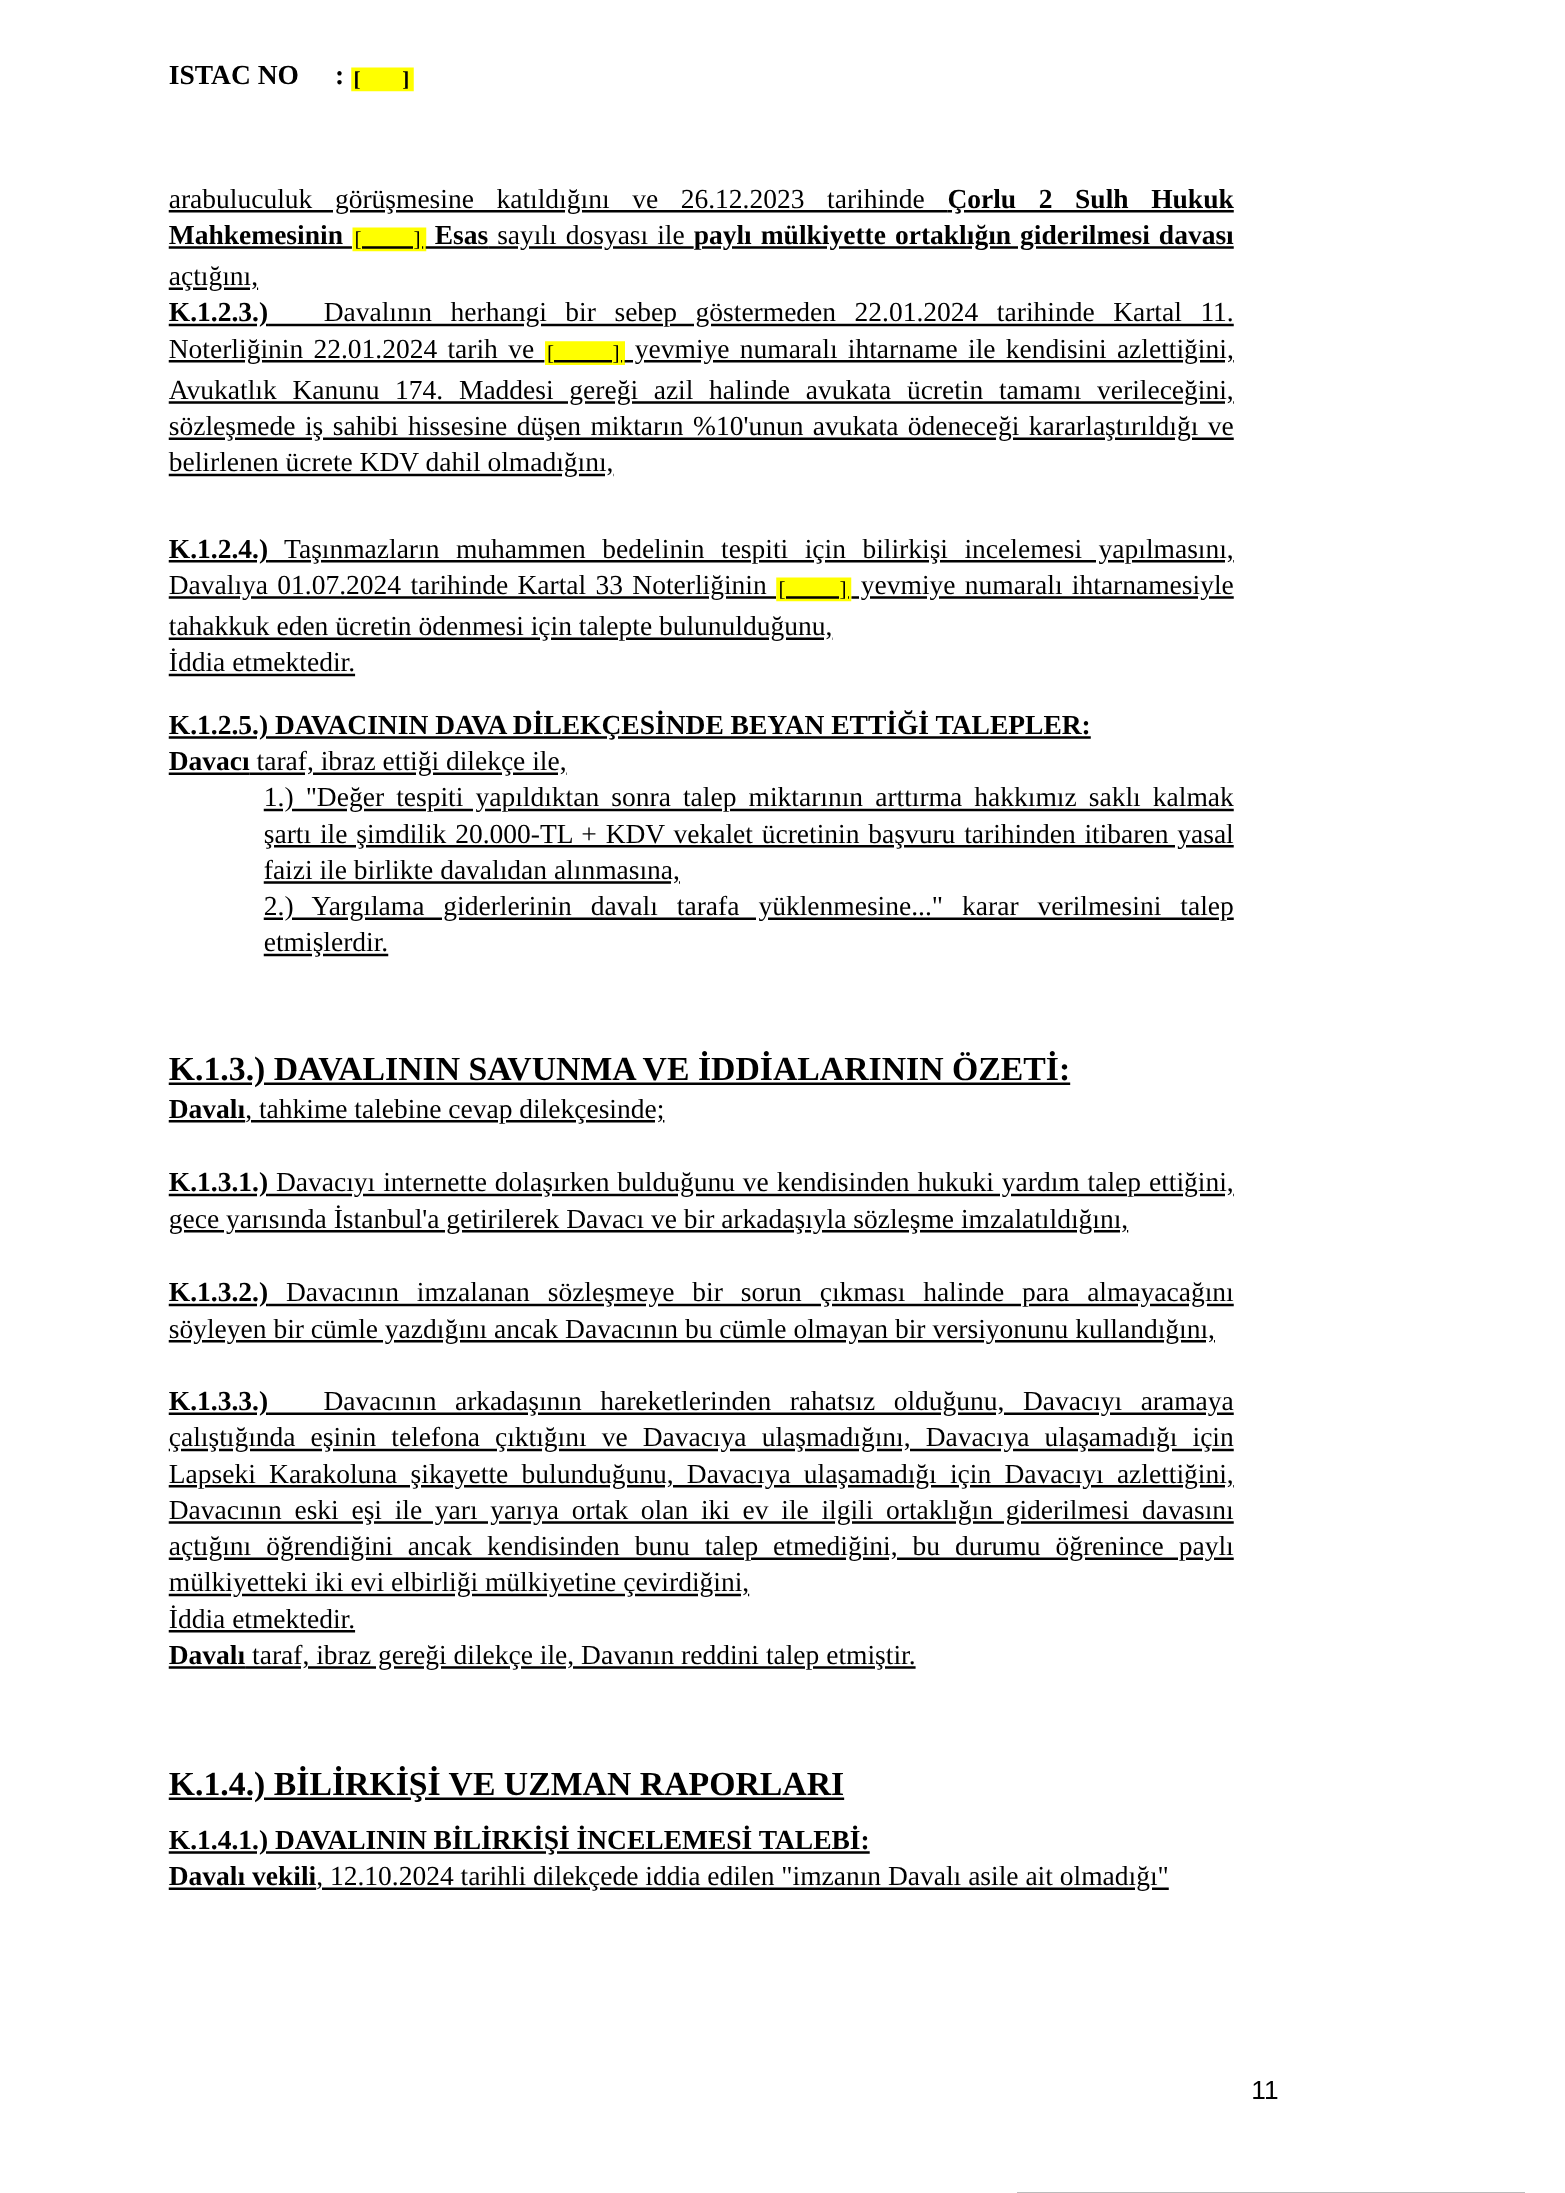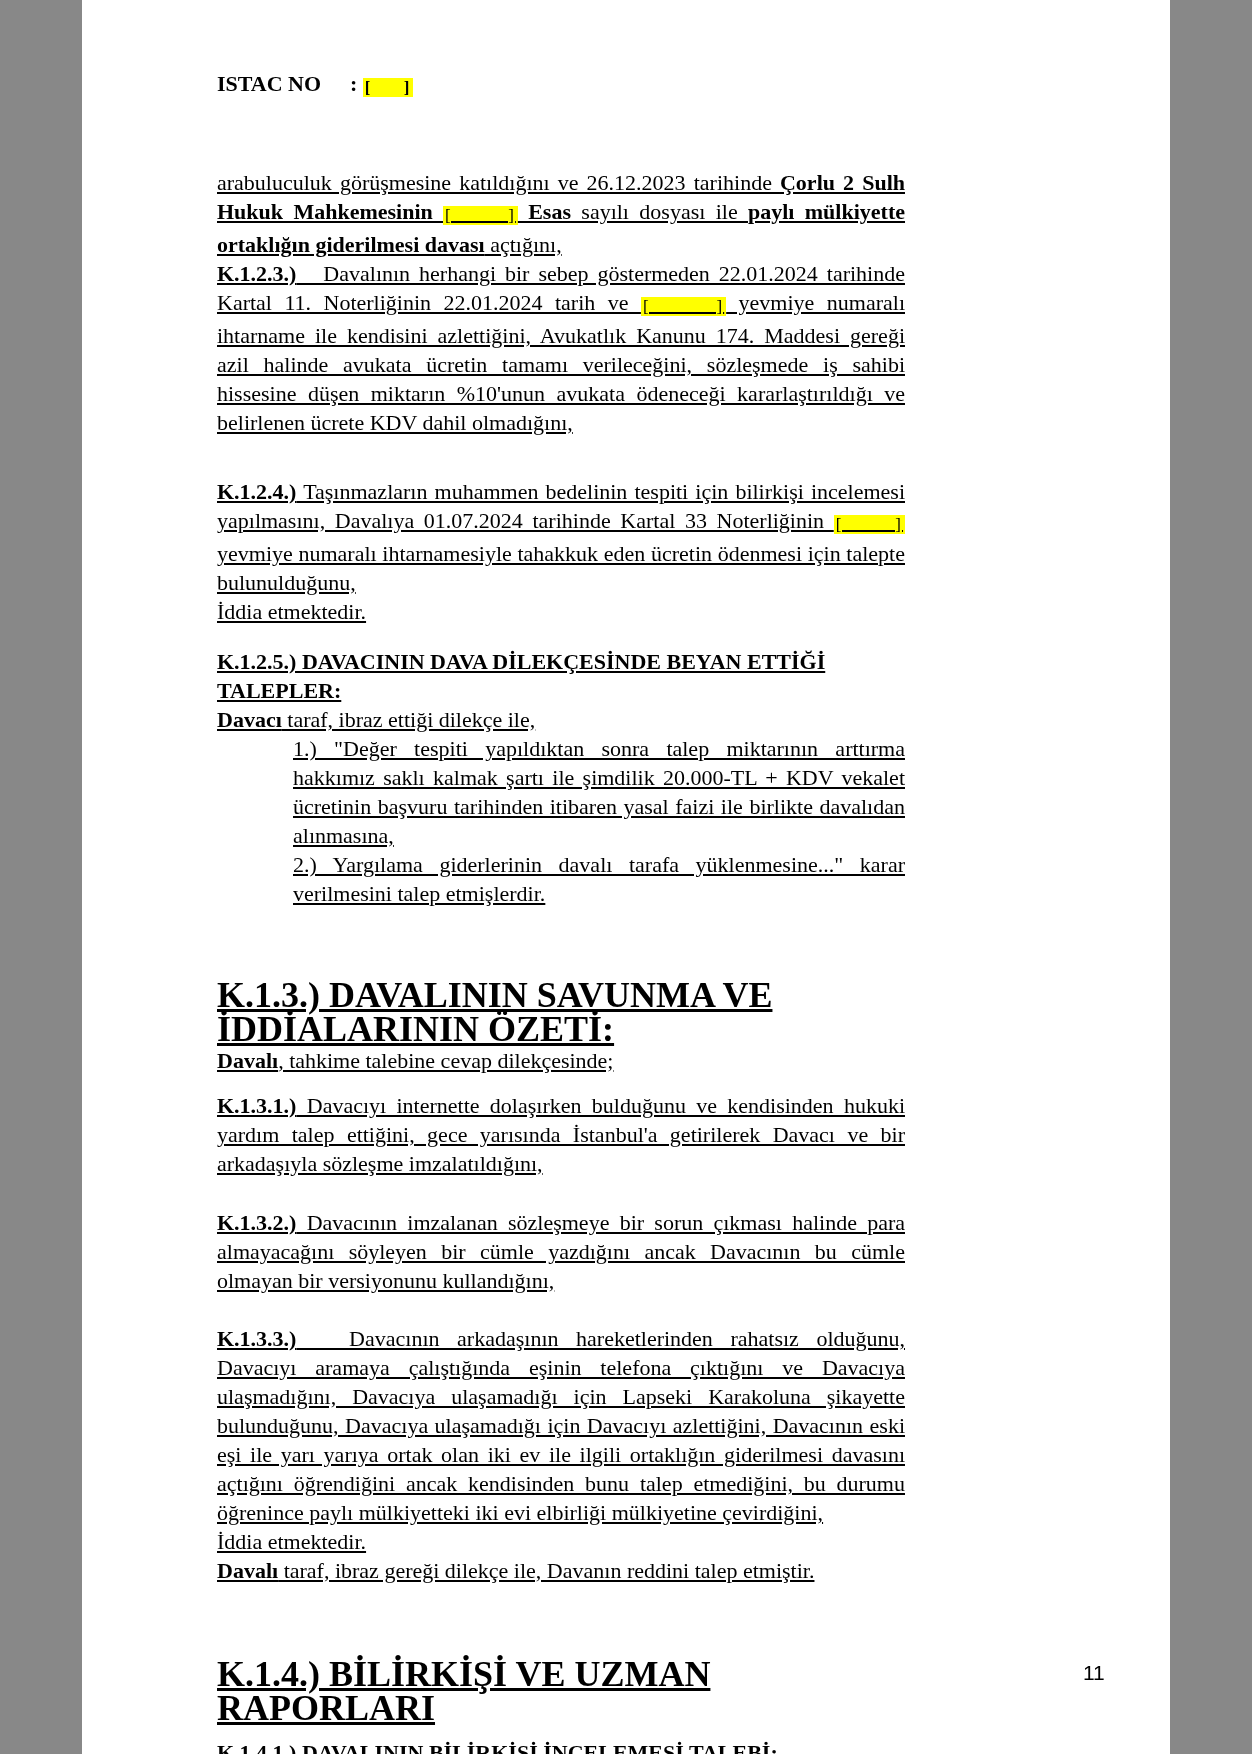--- a/index.html
+++ b/index.html
@@ -1,22 +1,22 @@
 <!DOCTYPE html>
 <html lang="tr"><head>
 <meta charset="utf-8">
 <style>
   html,body{margin:0;padding:0;background:#888;}
   .page{
     position:relative;
-    width:1088px;height:1754px;
+    width:1252px;height:1754px;
     margin:0 auto;
     background:#ffffff;
     box-sizing:border-box;
-    padding:69px 265px 0 135px;
+    padding:45px 265px 0 135px;
     font-family:"Liberation Serif", serif;
     font-size:22px;line-height:29px;
     color:#000;
   }
   p{margin:0;text-decoration:underline;}
   .just{text-align:justify;}
   .bold{font-weight:bold;}
   .doc-header{font-weight:bold;}
   .hdr-label{display:inline-block;width:133px;}
   .redact{
@@ -26,23 +26,23 @@
     padding:0 2px;
     vertical-align:-2px;
     font-weight:normal;
   }
   .doc-header .redact{font-weight:bold;}
   .intro{margin-top:66px;}
   .p-k123{}
   .p-k124{margin-top:40px;}
   .h-k125{margin-top:21px;font-weight:bold;}
   .list-block{margin-left:76px;}
-  .h-big{font-size:36px;line-height:34px;font-weight:bold;}
+  .h-big{font-size:27px;line-height:34px;font-weight:bold;}
   .h-k13{margin-top:70px;}
-  .p-k131{margin-top:16px;}
+  .p-k131{margin-top:30px;}
   .p-k132{margin-top:30px;}
   .p-k133{margin-top:29px;}
   .h-k137{margin-top:29px;font-weight:bold;}
   .h-k14{margin-top:72px;}
   .h-k141{margin-top:13px;font-weight:bold;}
   .page-footer{
     position:absolute;
     top:1660px;left:1001px;
     font-family:"Liberation Sans", sans-serif;
     font-size:21px;line-height:26px;

